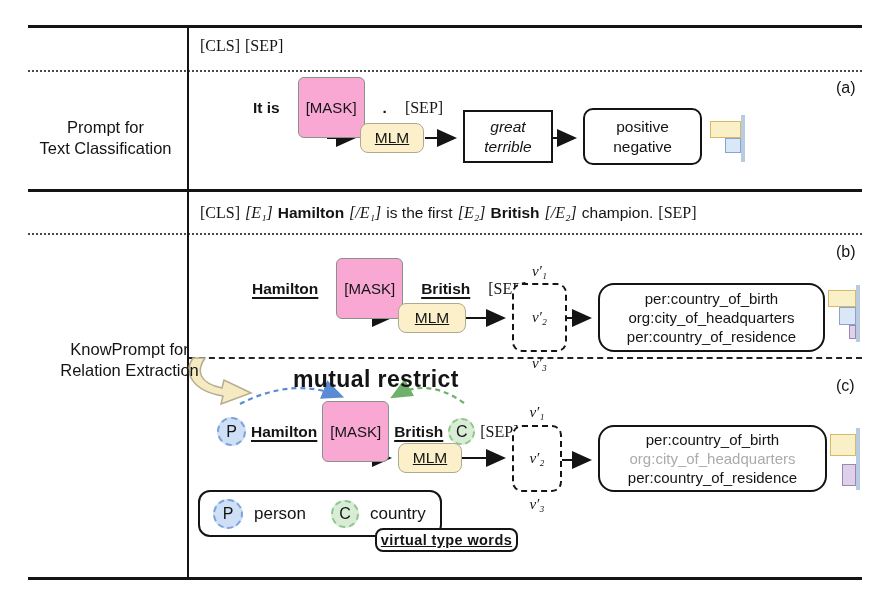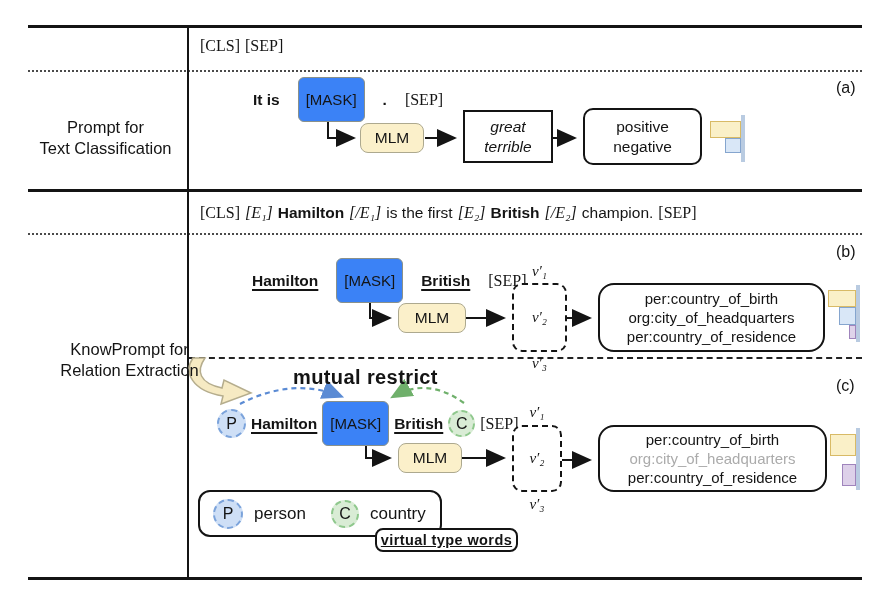--- a/index.html
+++ b/index.html
@@ -14,23 +14,23 @@
   .sentence{position:absolute;display:flex;align-items:center;white-space:nowrap;font-size:15.5px;z-index:3;}
   .tk{margin-right:5px;}
   .tk-t{}
   .tk-b{font-weight:bold;}
   .tk-s{font-family:"Liberation Serif",serif;font-size:16px;}
   .tk-m{font-family:"Liberation Serif",serif;font-style:italic;font-size:16px;}
   .prompt-line{position:absolute;display:flex;align-items:center;white-space:nowrap;
                font-size:15.5px;column-gap:18px;z-index:3;}
   .bu{font-weight:bold;text-decoration:underline;text-decoration-thickness:2px;text-underline-offset:3px;}
   .serif{font-family:"Liberation Serif",serif;font-size:16px;}
-  .mask-box{background:#3b82f6;border:1.5px solid #8A918A;border-radius:6px;padding:13px 7px;font-size:15px;}
+  .mask-box{background:#f9a8d4;border:1.5px solid #8A918A;border-radius:6px;padding:21px 7px;font-size:15px;}
   .mlm-box{position:absolute;background:#FBF0CA;border:1.5px solid #ADA98F;border-radius:8px;
-           display:flex;align-items:center;justify-content:center;font-size:15.5px;z-index:3;box-sizing:border-box;}
+           display:flex;align-items:center;justify-content:center;font-size:15.5px;z-index:3;box-sizing:border-box;text-decoration:underline;}
   .wbox{position:absolute;background:#fff;border:2px solid #141414;display:flex;flex-direction:column;
         align-items:center;justify-content:center;font-size:15.5px;line-height:20px;z-index:3;box-sizing:border-box;}
   .vbox{position:absolute;background:#fff;border:2px dashed #141414;border-radius:10px;display:flex;
         flex-direction:column;align-items:center;justify-content:center;
         font-family:"Liberation Serif",serif;font-style:italic;font-size:15px;line-height:21px;z-index:3;box-sizing:border-box;gap:25px;}
   .relbox{border-radius:16px;line-height:19px;font-size:15px;}
   .muted{color:#ABABAB;}
   .circle{border-radius:50%;display:flex;align-items:center;justify-content:center;
           box-sizing:border-box;flex:0 0 auto;font-size:16px;}
   .p-circle{width:29px;height:29px;background:#CEDFF6;border:2px dashed #7BA3DB;}
@@ -38,21 +38,21 @@
   .panel-label{position:absolute;font-size:16px;z-index:3;}
   .mini-chart{position:absolute;display:flex;align-items:flex-start;z-index:3;}
   .mini-chart .bars{display:flex;flex-direction:column;align-items:flex-end;}
   .mini-chart .axis{background:#B9CBE1;width:4px;}
   .bar{box-sizing:border-box;border:1.5px solid;}
   .comic{font-weight:bold;letter-spacing:0.4px;}
   .legend-box{position:absolute;background:#fff;border:2px solid #141414;border-radius:12px;
               display:flex;align-items:center;padding-left:13px;column-gap:11px;font-size:17px;z-index:3;box-sizing:border-box;}
   .callout{position:absolute;background:#fff;border:2px solid #141414;border-radius:8px;
            display:flex;align-items:center;justify-content:center;font-size:14.5px;z-index:4;box-sizing:border-box;}
-  .mutual{position:absolute;font-size:20px;z-index:3;}
+  .mutual{position:absolute;font-size:23px;z-index:3;}
 </style>
 </head>
 <body>
 
 <div id="canvas">
 
   <svg id="overlay" width="890" height="589" viewBox="0 0 890 589">
     <defs>
       <marker id="ah" markerWidth="11" markerHeight="9" refX="9" refY="4.5" orient="auto">
         <path d="M0,0 L10,4.5 L0,9 Z" fill="#141414"></path>

